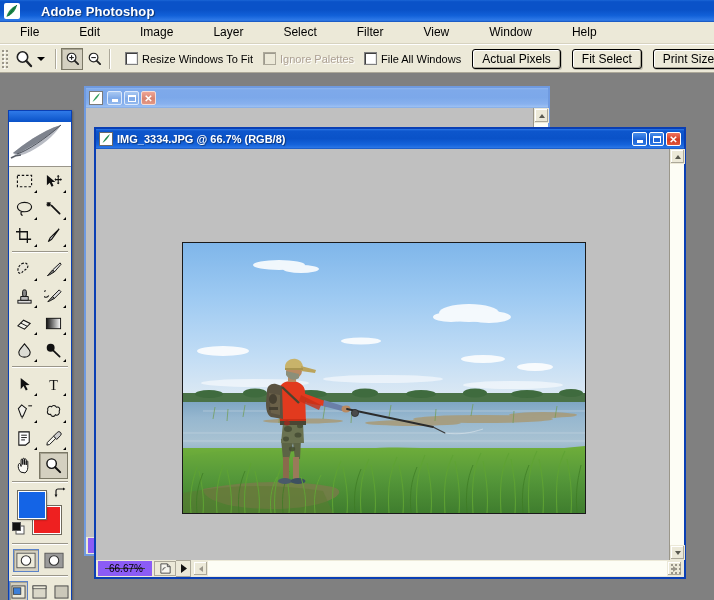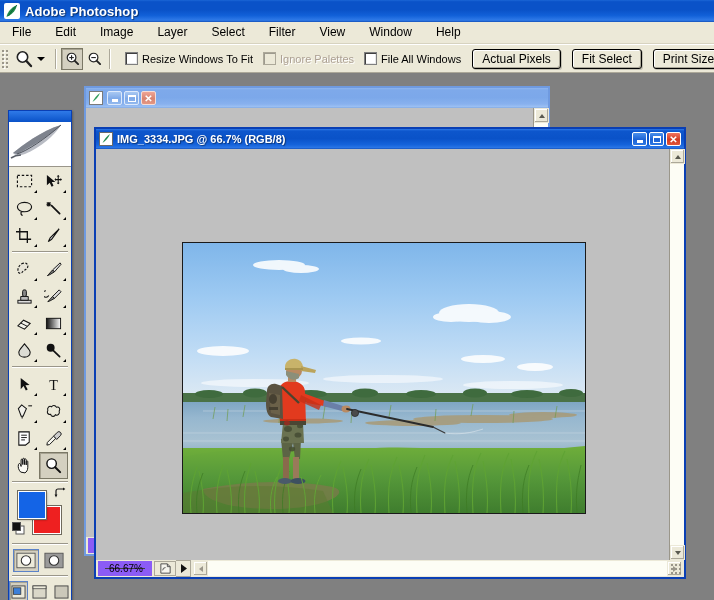--- a/index.html
+++ b/index.html
@@ -9,37 +9,37 @@
     font-size:11px;
     background:#808080;
     -webkit-font-smoothing:none;
   }
   .app{position:absolute;left:0;top:0;width:714px;height:600px;}
 
   
   .app-titlebar{
     position:absolute;left:0;top:0;width:714px;height:22px;
     background:linear-gradient(to bottom,#1b66d6 0%,#0a52c8 8%,#0a52c8 45%,#1160d8 70%,#2f7ae8 92%,#1450b8 100%);
-    display:flex;align-items:center;
+    display:flex;align-items:center;gap:16px;
   }
   .app-title-ico{width:16px;height:16px;margin-left:4px;margin-right:5px;flex:none;position:relative;}
   .app-title-text{
     color:#ffffff;font-size:13px;font-weight:bold;
     text-shadow:1px 1px 1px rgba(0,0,0,.5);
     letter-spacing:.1px;
   }
 
   
   .menubar{
     position:absolute;left:0;top:22px;width:714px;height:21px;
     background:#ece9d8;display:flex;align-items:center;
     border-bottom:1px solid #d7d3c0;
   }
   .menu-item{
-    padding:2px 12px;font-size:12px;color:#000;cursor:default;line-height:15px;
+    padding:2px 20px;font-size:12px;color:#000;cursor:default;line-height:15px;
   }
 
   
   .optionsbar{
     position:absolute;left:0;top:44px;width:714px;height:27px;
     background:#ece9d8;
     border-top:1px solid #ffffff;
     border-bottom:1px solid #aca899;
     display:flex;align-items:center;
   }

